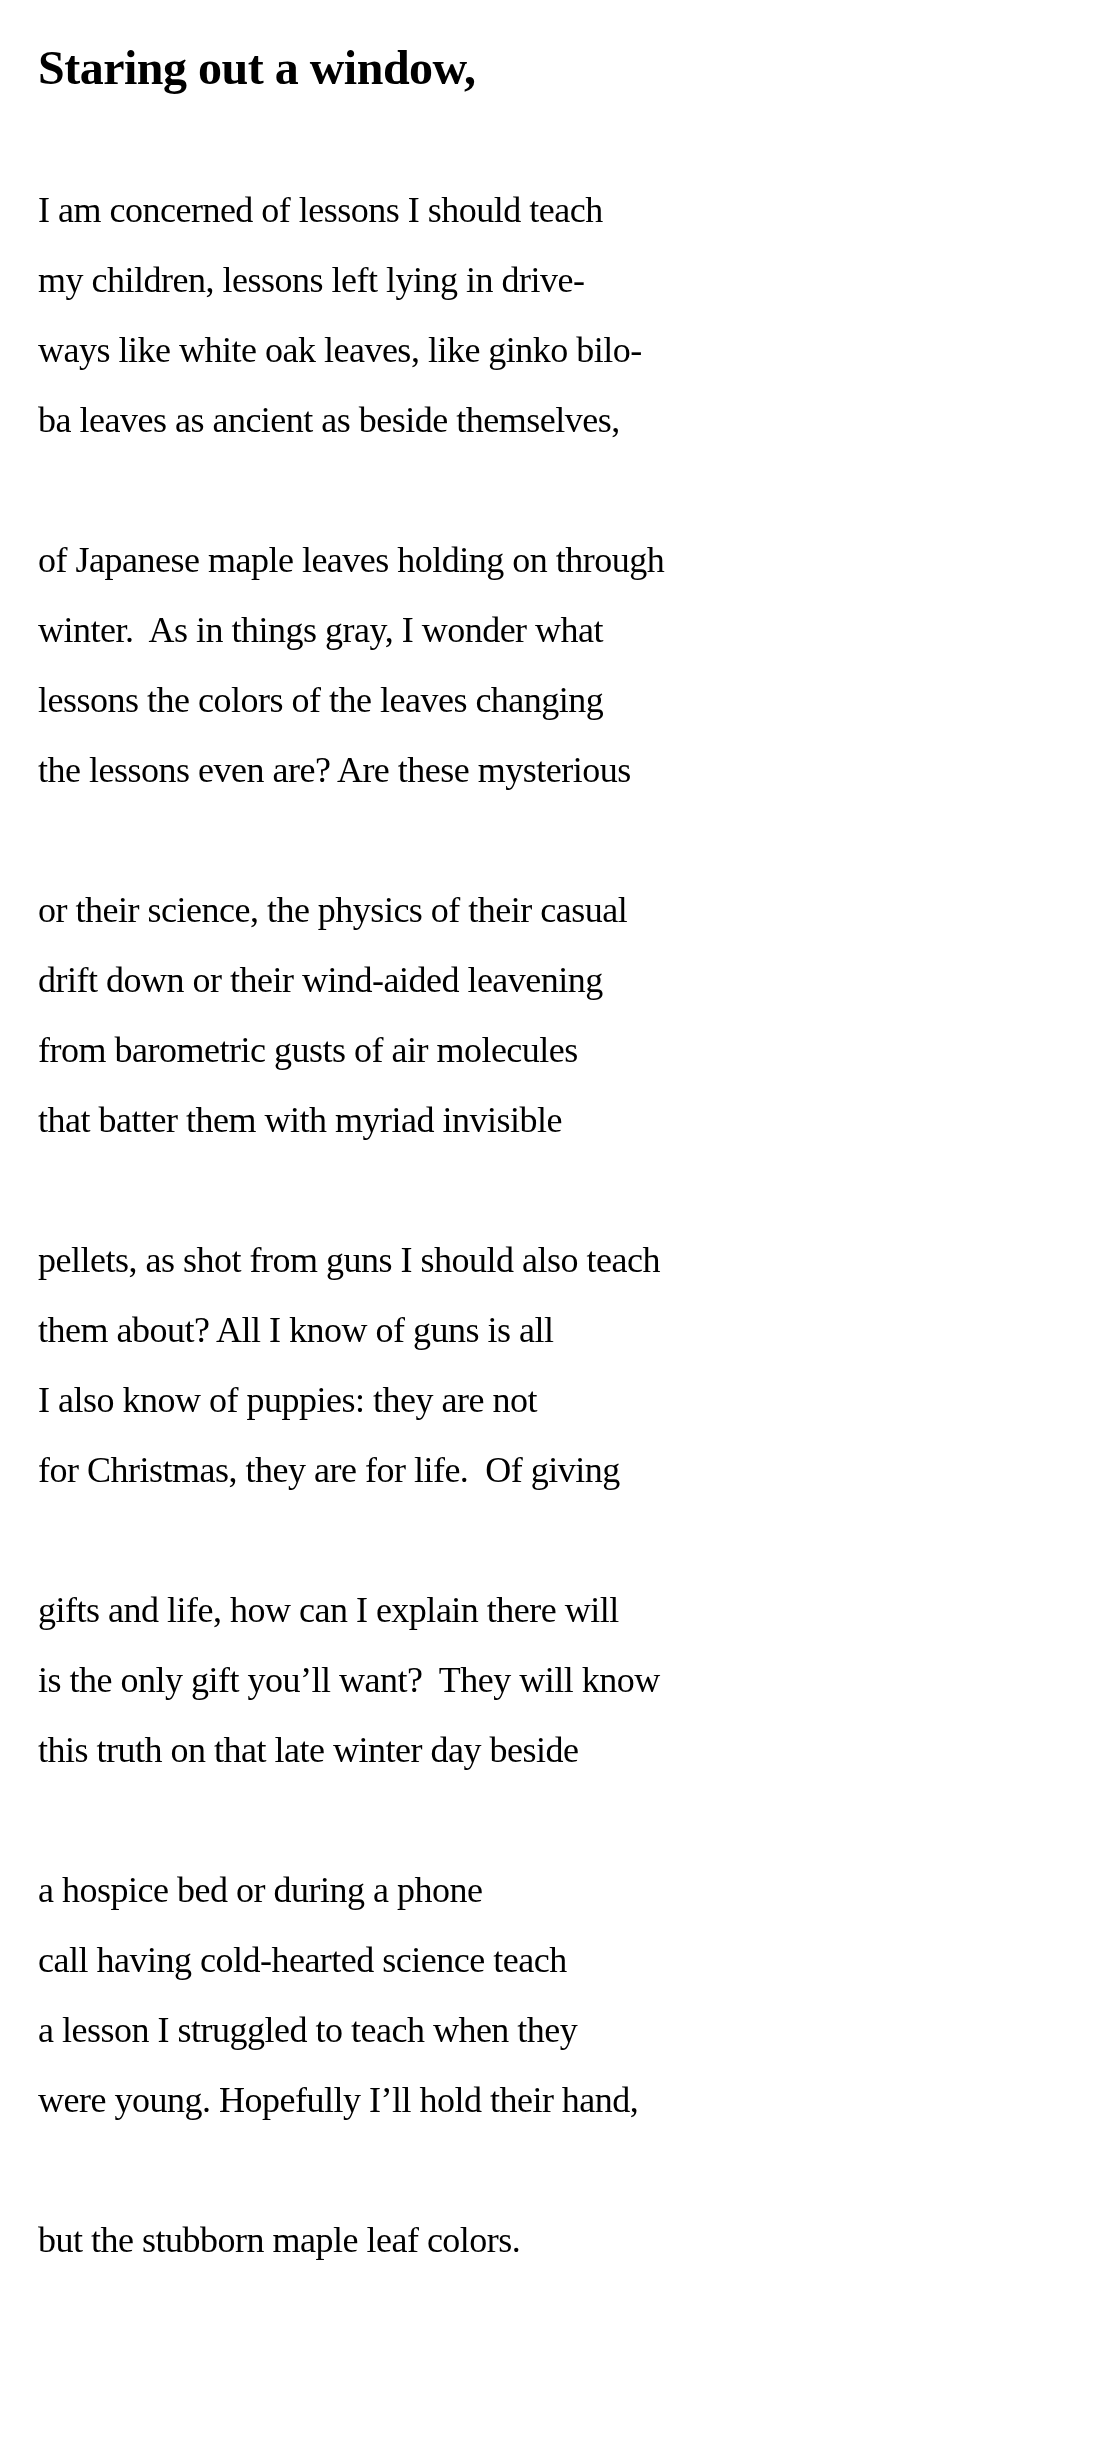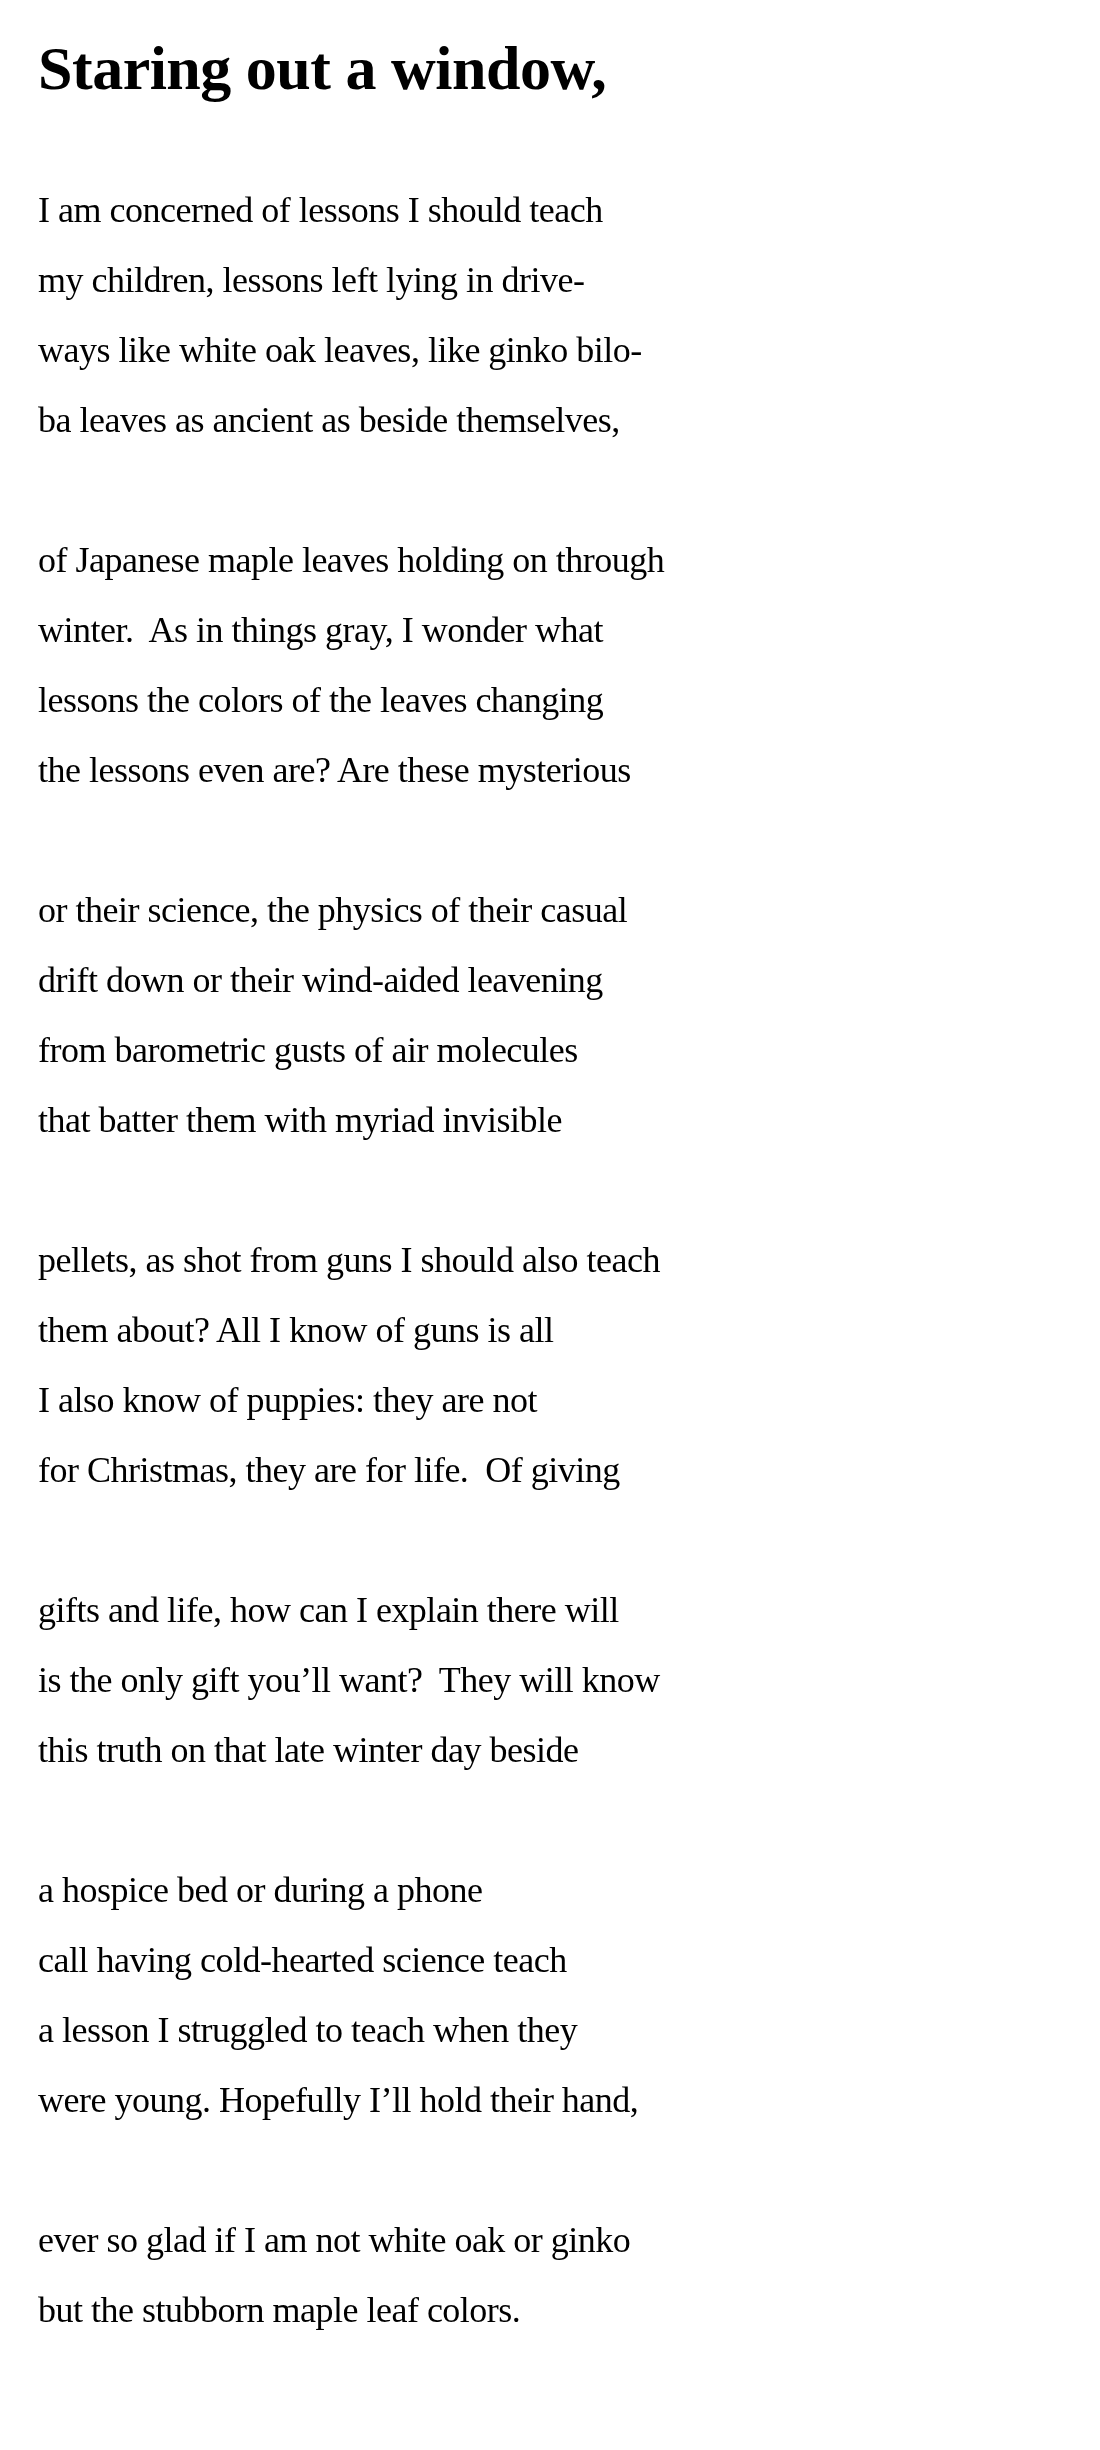--- a/index.html
+++ b/index.html
@@ -14,21 +14,21 @@
     font-family: "Liberation Serif", serif;
     color: #000000;
   }
   .page {
     padding: 0 0 0 38px;
     box-sizing: border-box;
     width: 1100px;
     height: 2450px;
   }
   .poem-title {
-    font-size: 62px;
+    font-size: 48px;
     font-weight: bold;
     line-height: 90px;
     margin: 23px 0 62px 0;
     letter-spacing: -0.5px;
     white-space: pre-wrap;
   }
   .stanza {
     margin: 0 0 70px 0;
   }
   .poem-line {
@@ -73,17 +73,16 @@
         <div class="poem-line">is the only gift you’ll want?  They will know</div>
         <div class="poem-line">this truth on that late winter day beside</div>
       </div>
       <div class="stanza">
         <div class="poem-line">a hospice bed or during a phone</div>
         <div class="poem-line">call having cold-hearted science teach</div>
         <div class="poem-line">a lesson I struggled to teach when they</div>
         <div class="poem-line">were young. Hopefully I’ll hold their hand,</div>
       </div>
       <div class="stanza">
-        <div class="poem-line">ever so glad if I am not white oak or ginko</div>
         <div class="poem-line">but the stubborn maple leaf colors.</div>
       </div>
     </div>
 </div>
 
 </body></html>

